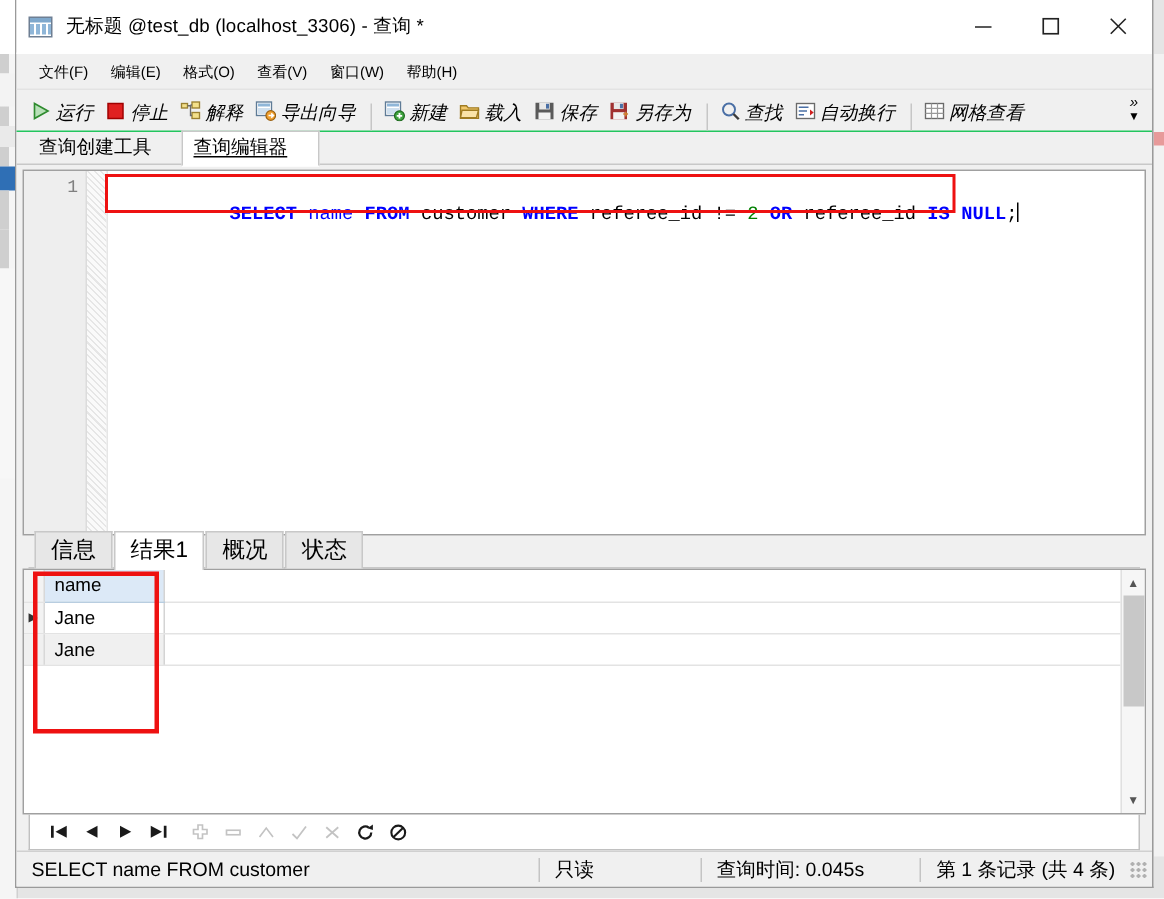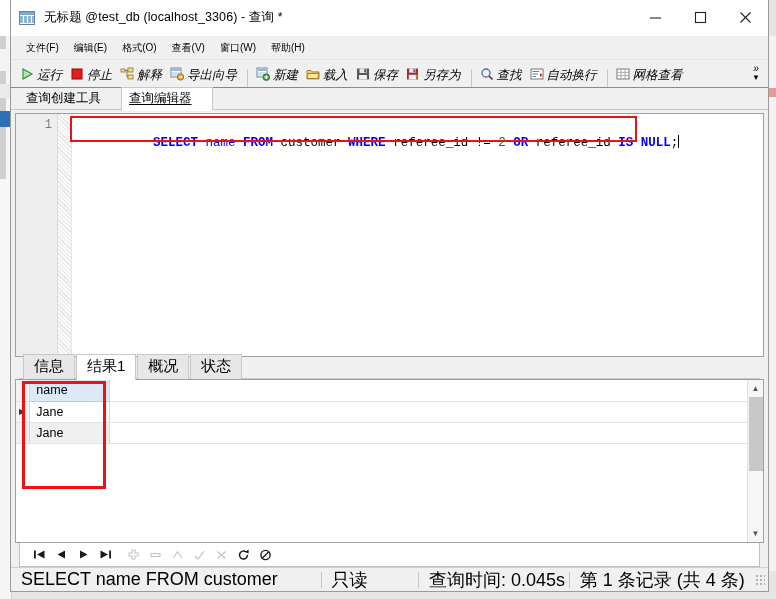--- a/index.html
+++ b/index.html
@@ -362,21 +362,21 @@
   }
   .nav-btn.dis { color: #c3c3c3; }
   .nav-gap { width: 6px; }
 
   
   .statusbar {
     flex: 0 0 24px; height: 24px;
     background: #f0f0f0;
     border-top: 1px solid #d0d0d0;
     display: flex; align-items: center;
-    font-size: 18px; color: #000;
+    font-size: 13px; color: #000;
     position: relative;
   }
   .sb-cell { padding: 0 10px; white-space: nowrap; display: flex; align-items: center; height: 24px; }
   .sb-sep { width: 1px; height: 16px; background: #c4c4c4; }
   .sb-grip {
     margin-left: auto; margin-right: 3px;
     width: 12px; height: 12px;
     background:
       radial-gradient(#b0b0b0 40%, transparent 42%) 0 0/4px 4px;
   }

